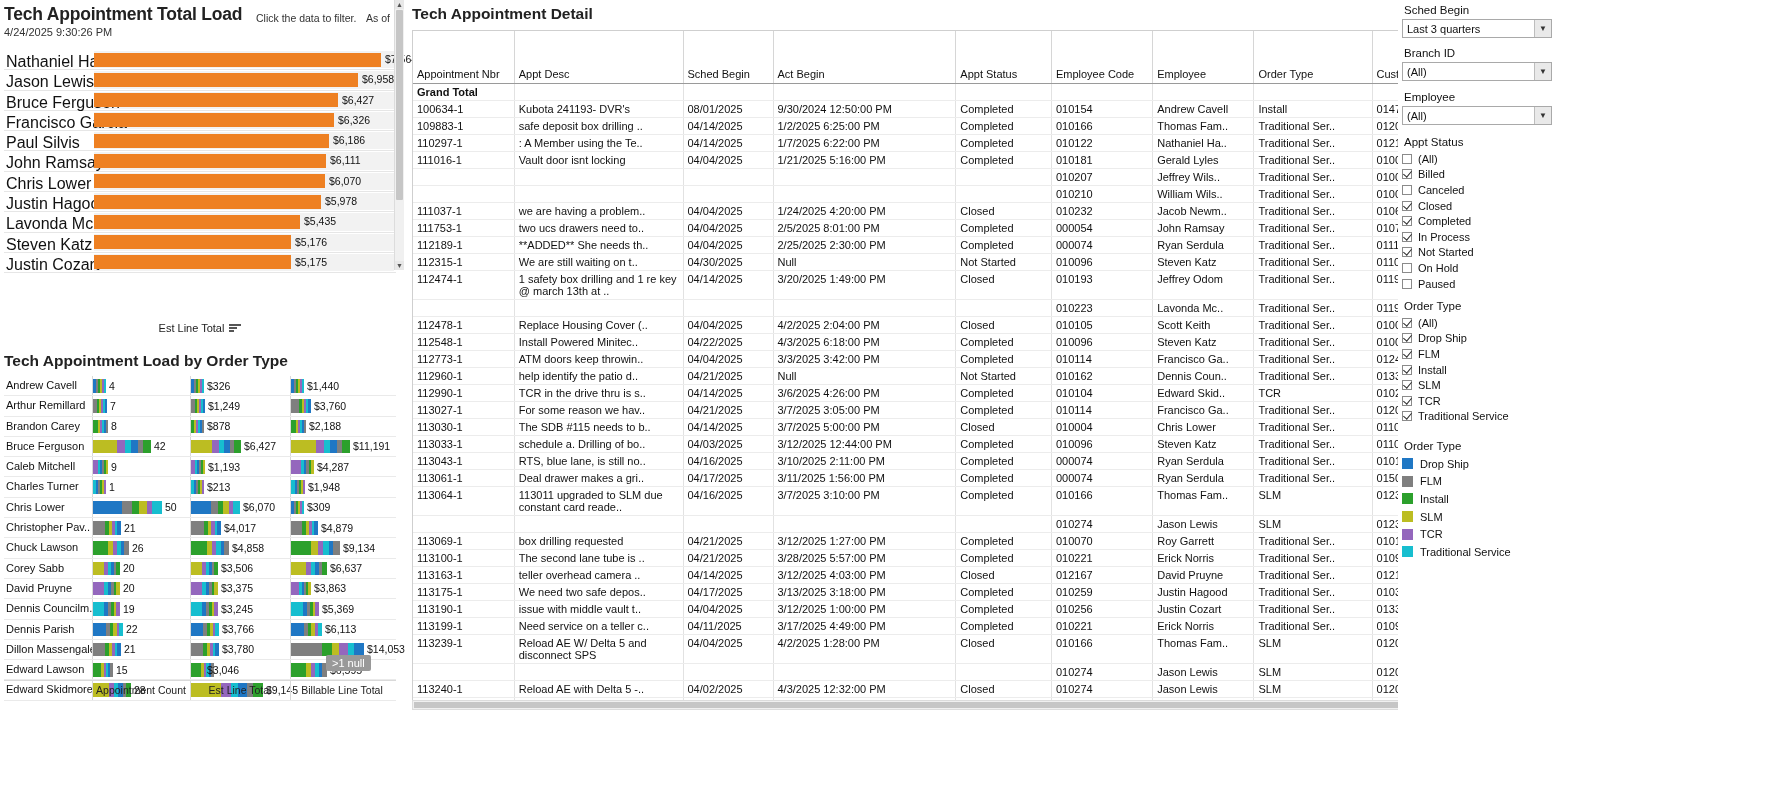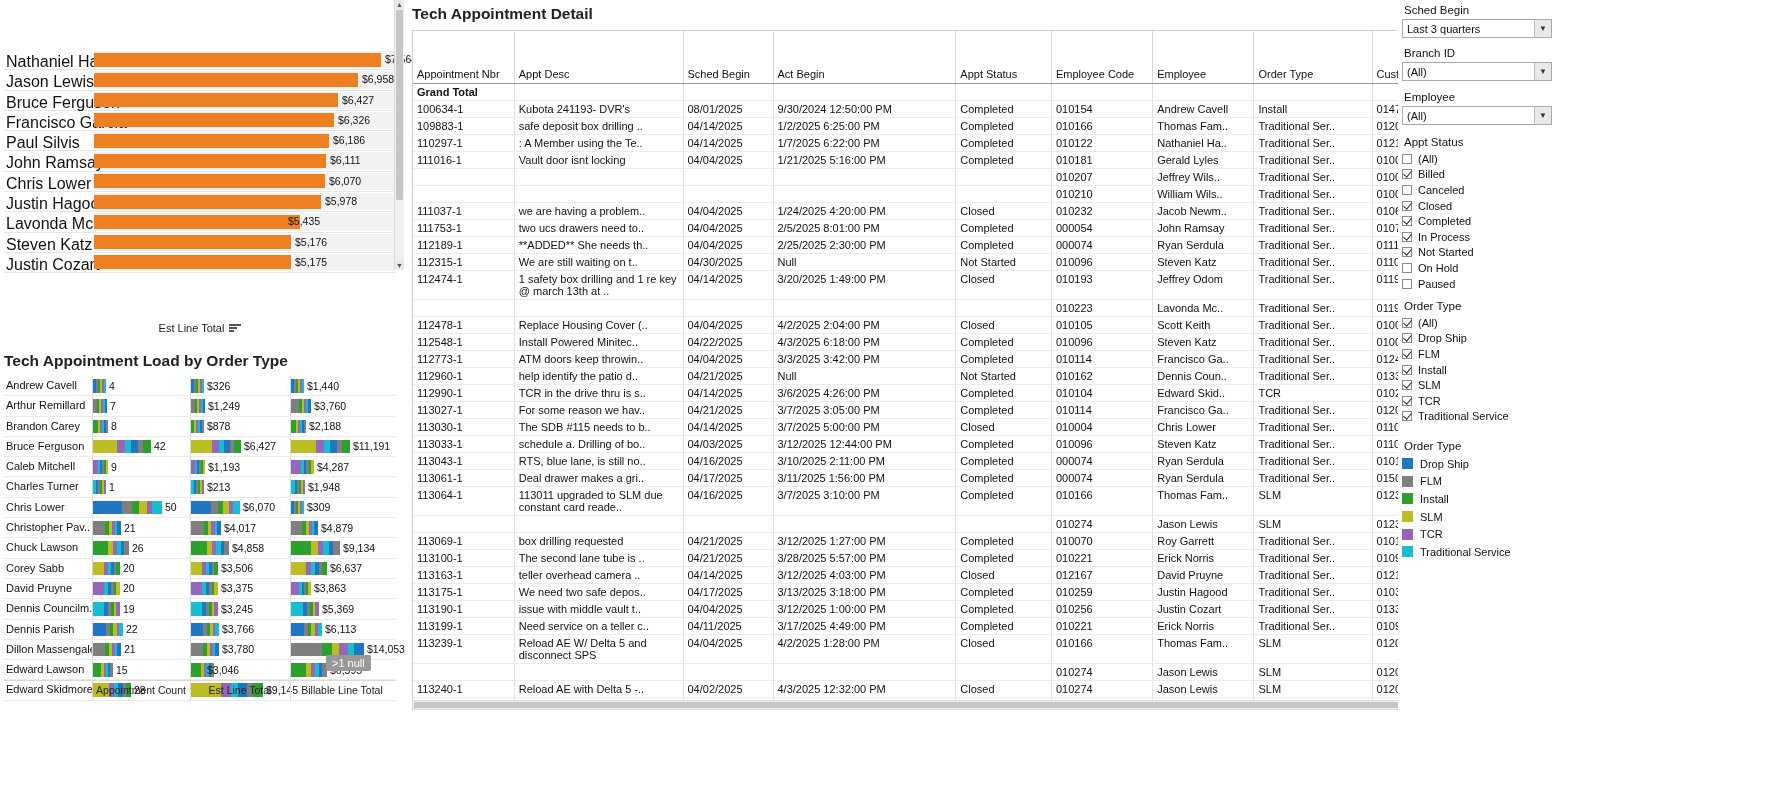--- a/index.html
+++ b/index.html
@@ -108,20 +108,26 @@
   .legend-item{display:flex;align-items:center;height:17.6px;font-size:11px;color:#111;}
   .swatch{width:11px;height:11px;margin-right:7px;}
 </style>
 </head>
 <body>
 
 <div class="app">
 
   <div class="left-panel">
 
+    <div class="top-head">
+      <div class="t1 panel-title">Tech Appointment Total Load</div>
+      <div class="t2 hint">Click the data to filter.</div>
+      <div class="t3 hint">As of</div>
+      <div class="t4 asof">4/24/2025 9:30:26 PM</div>
+    </div>
 
     <div class="bc1" id="bc1">
         <div class="row">
           <div class="track"></div>
           <div class="lbl">Nathaniel Hawth..</div>
           <div class="bar" style="width: 287px; background: rgb(238, 128, 34);"></div>
           <div class="val" style="left: 381px;">$7,564</div>
         </div>
         <div class="row">
           <div class="track"></div>
@@ -162,21 +168,21 @@
         <div class="row">
           <div class="track"></div>
           <div class="lbl">Justin Hagood</div>
           <div class="bar" style="width: 227px; background: rgb(238, 128, 34);"></div>
           <div class="val" style="left: 321px;">$5,978</div>
         </div>
         <div class="row">
           <div class="track"></div>
           <div class="lbl">Lavonda McMillan</div>
           <div class="bar" style="width: 206px; background: rgb(238, 128, 34);"></div>
-          <div class="val" style="left: 284px;">$5,435</div>
+          <div class="val" style="left: 300px;">$5,435</div>
         </div>
         <div class="row">
           <div class="track"></div>
           <div class="lbl">Steven Katz</div>
           <div class="bar" style="width: 197px; background: rgb(238, 128, 34);"></div>
           <div class="val" style="left: 291px;">$5,176</div>
         </div>
         <div class="row">
           <div class="track"></div>
           <div class="lbl">Justin Cozart</div>

